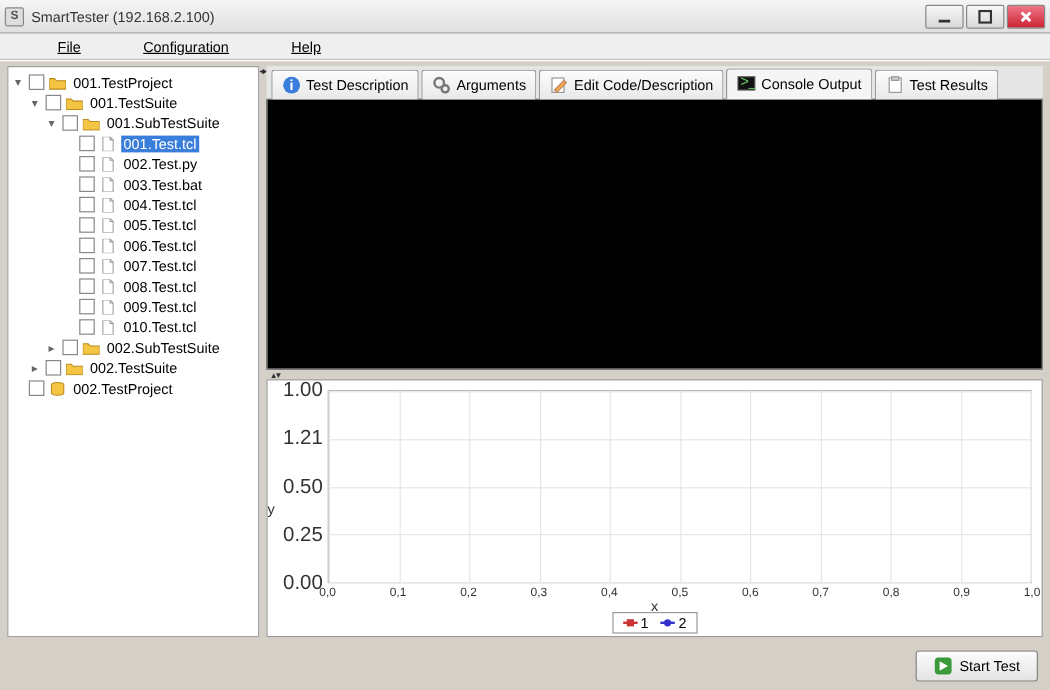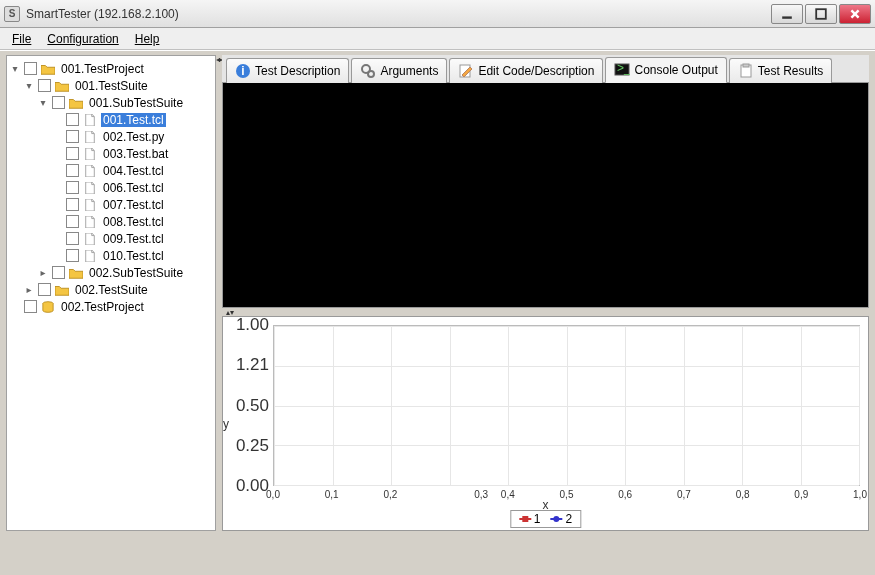--- a/index.html
+++ b/index.html
@@ -11,21 +11,21 @@
 .titlebar-text { flex: 1; color: #333; font-size: 12px; }
 .win-btns { display: flex; gap: 2px; }
 .win-btn { width: 32px; height: 20px; border: 1px solid #888; border-radius: 2px; display: flex; align-items: center; justify-content: center; cursor: pointer; }
 .win-min, .win-max { background: linear-gradient(#f7f7f7,#d8d8d8); }
 .win-close { background: linear-gradient(#e78, #c23); color: #fff; }
 .win-btn svg { width: 12px; height: 12px; }
 
 
 .menubar { height: 22px; background: #efefef; border-bottom: 1px solid #c0c0c0; display: flex; align-items: center; padding: 0 6px; gap: 4px; }
 .menu-item { padding: 2px 6px; cursor: pointer; text-decoration: underline; text-decoration-color: transparent; }
-.menu-item .ul { text-decoration: underline; }
+.menu-item .ul { text-decoration: underline; margin-left: 36px; }
 
 
 .workspace { display: flex; height: calc(575px - 28px - 22px - 40px); border-top: 1px solid #fff; }
 .tree-panel { width: 210px; background: #fff; border: 1px solid #a0a0a0; margin: 4px 0 4px 6px; overflow: auto; padding: 4px 2px; }
 .splitter { width: 6px; cursor: col-resize; display:flex; align-items:flex-start; justify-content:center; }
 .splitter .arrows { margin-top:4px; font-size:8px; letter-spacing:-1px; color:#333; }
 .right-panel { flex: 1; margin: 4px 6px 4px 0; display: flex; flex-direction: column; gap: 0; }
 
 
 .tree-row { display: flex; align-items: center; height: 17px; white-space: nowrap; }
@@ -169,20 +169,30 @@
         </div>
         <div class="tree-row" style="padding-left: 54px;">
           <span class="cb"></span>
           <span class="ic ic-file">
             <svg viewBox="0 0 12 14">
               <path d="M1 0h7l3 3v11H1z" fill="#fff" stroke="#999"></path>
               <path d="M8 0v3h3" fill="none" stroke="#999"></path>
             </svg>
           </span>
           <span class="lbl">004.Test.tcl</span>
+        </div>
+        <div class="tree-row" style="padding-left: 54px;">
+          <span class="cb"></span>
+          <span class="ic ic-file">
+            <svg viewBox="0 0 12 14">
+              <path d="M1 0h7l3 3v11H1z" fill="#fff" stroke="#999"></path>
+              <path d="M8 0v3h3" fill="none" stroke="#999"></path>
+            </svg>
+          </span>
+          <span class="lbl">005.Test.tcl</span>
         </div>
         <div class="tree-row" style="padding-left: 54px;">
           <span class="cb"></span>
           <span class="ic ic-file">
             <svg viewBox="0 0 12 14">
               <path d="M1 0h7l3 3v11H1z" fill="#fff" stroke="#999"></path>
               <path d="M8 0v3h3" fill="none" stroke="#999"></path>
             </svg>
           </span>
           <span class="lbl">006.Test.tcl</span>
@@ -354,27 +364,36 @@
           <div class="ytick" style="top: calc(100% - 44px);">0.00</div>
           <div class="ytick" style="top: calc(75% - 31px);">0.25</div>
           <div class="ytick" style="top: calc(50% - 18px);">0.50</div>
           <div class="ytick" style="top: calc(25% - 5px);">1.21</div>
           <div class="ytick" style="top: calc(0% + 8px);">1.00</div>
         </div>
       <div id="xticks">
           <div class="xtick" style="left: calc(0% + 50px);">0,0</div>
           <div class="xtick" style="left: calc(10% + 44.2px);">0,1</div>
           <div class="xtick" style="left: calc(20% + 38.4px);">0,2</div>
-          <div class="xtick" style="left: calc(30% + 32.6px); margin-left: 32px;">0,3</div>
+          <div class="xtick" style="left: calc(30% + 32.6px);">0,3</div>
           <div class="xtick" style="left: calc(40% + 26.8px);">0,4</div>
           <div class="xtick" style="left: calc(50% + 21px);">0,5</div>
           <div class="xtick" style="left: calc(60% + 15.2px);">0,6</div>
           <div class="xtick" style="left: calc(70% + 9.4px);">0,7</div>
           <div class="xtick" style="left: calc(80% + 3.6px);">0,8</div>
           <div class="xtick" style="left: calc(90% - 2.2px);">0,9</div>
           <div class="xtick" style="left: calc(100% - 8px);">1,0</div>
         </div>
     </div>
   </div>
 </div>
 
 <div class="bottom-bar">
+  <div class="btn">
+    <span class="bicon">
+        <svg viewBox="0 0 16 16">
+          <rect x="1" y="1" width="14" height="14" rx="3" fill="#3a9a3a"></rect>
+          <path d="M5 4v8l7-4z" fill="#fff"></path>
+        </svg>
+      </span>
+    <span>Start Test</span>
+  </div>
 </div>
 
 </body></html>

